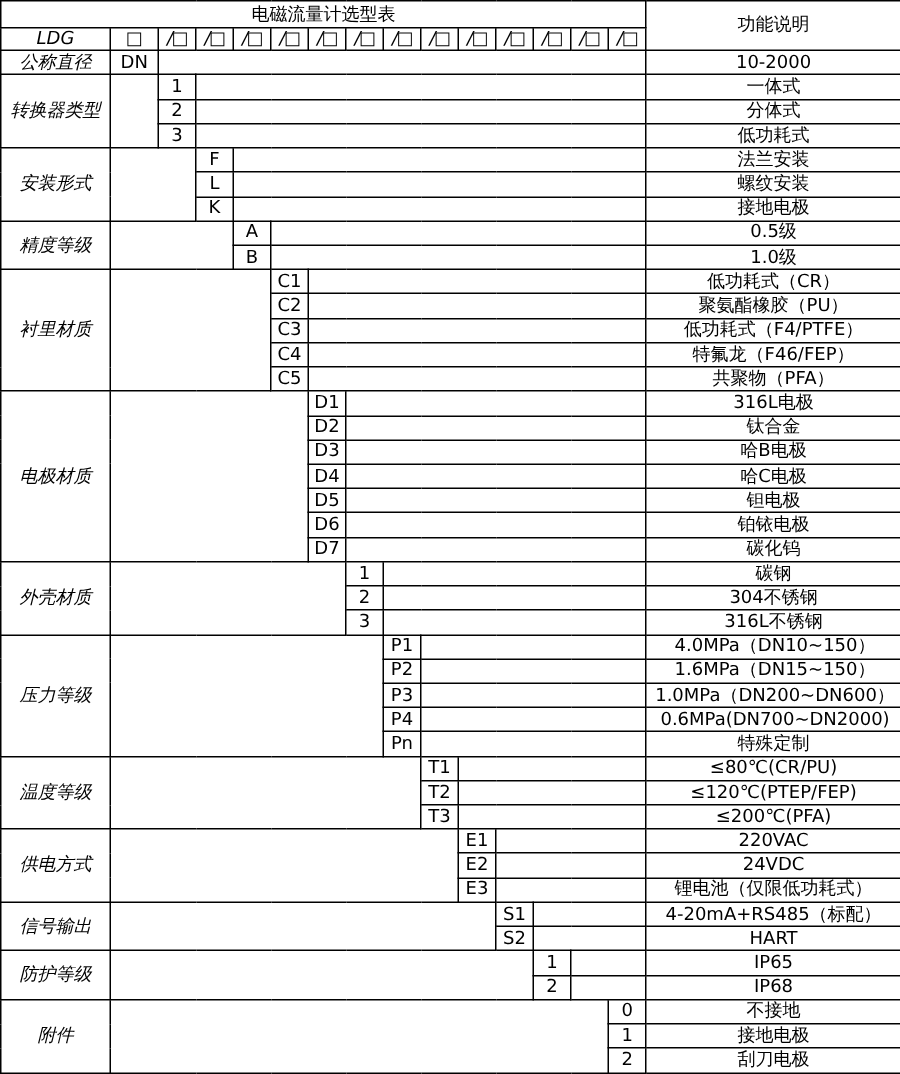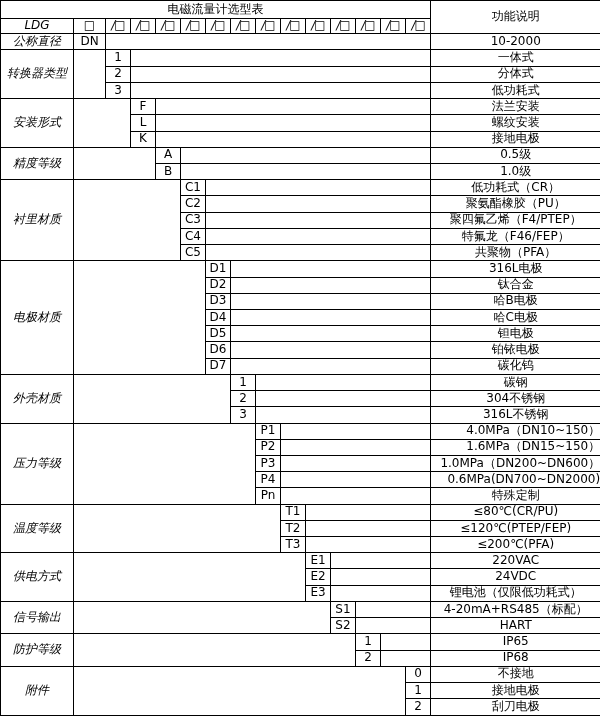--- a/index.html
+++ b/index.html
@@ -29,21 +29,21 @@
   tr.r-ldg { height: 14px; font-style: italic; }
   td.title { font-size: 14px; }
   td.fh { font-size: 14px; }
   td.cat { font-size: 13px; font-style: italic; }
   td.ldg { font-size: 13px; }
   td.slot { font-size: 13px; letter-spacing: -1px; }
   td.box { font-size: 13px; }
   td.code { font-size: 12px; }
   td.code-dn { font-size: 12px; text-align: left; padding-left: 2px; }
   td.desc { font-size: 12px; }
-  td.desc.al { text-align: right; padding-left: 2px; }
+  td.desc.al { text-align: center; padding-left: 2px; }
 </style>
 </head>
 <body>
 
 <table class="sel">
   <colgroup>
     <col style="width:73px">
     <col style="width:32px">
     <col style="width:25px">
       <col style="width:25px">
@@ -149,21 +149,21 @@
     <td class="desc">低功耗式（CR）</td>
   </tr>
   <tr>
     <td class="code">C2</td>
     <td class="sp" colspan="9"></td>
     <td class="desc">聚氨酯橡胶（PU）</td>
   </tr>
   <tr>
     <td class="code">C3</td>
     <td class="sp" colspan="9"></td>
-    <td class="desc">聚四氟乙烯（F4/PTEP）</td>
+    <td class="desc">低功耗式（F4/PTFE）</td>
   </tr>
   <tr>
     <td class="code">C4</td>
     <td class="sp" colspan="9"></td>
     <td class="desc">特氟龙（F46/FEP）</td>
   </tr>
   <tr>
     <td class="code">C5</td>
     <td class="sp" colspan="9"></td>
     <td class="desc">共聚物（PFA）</td>

